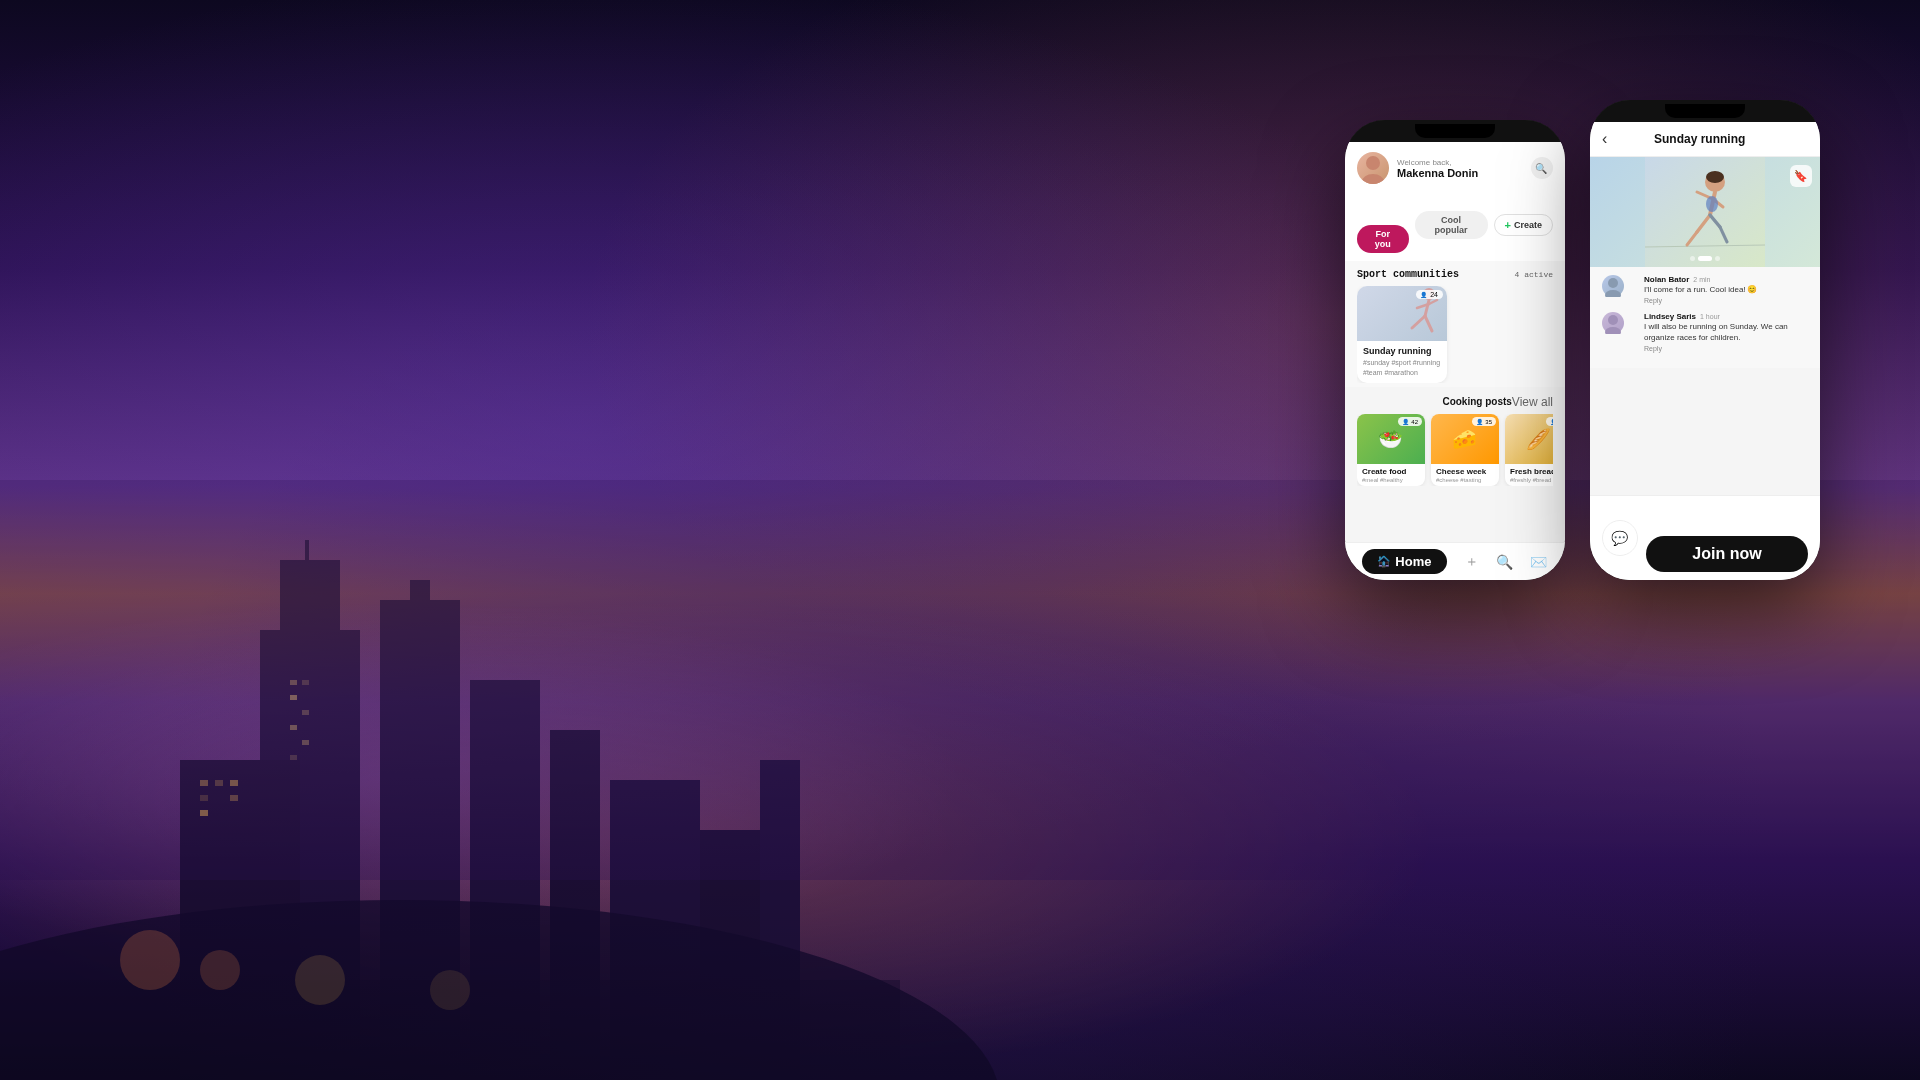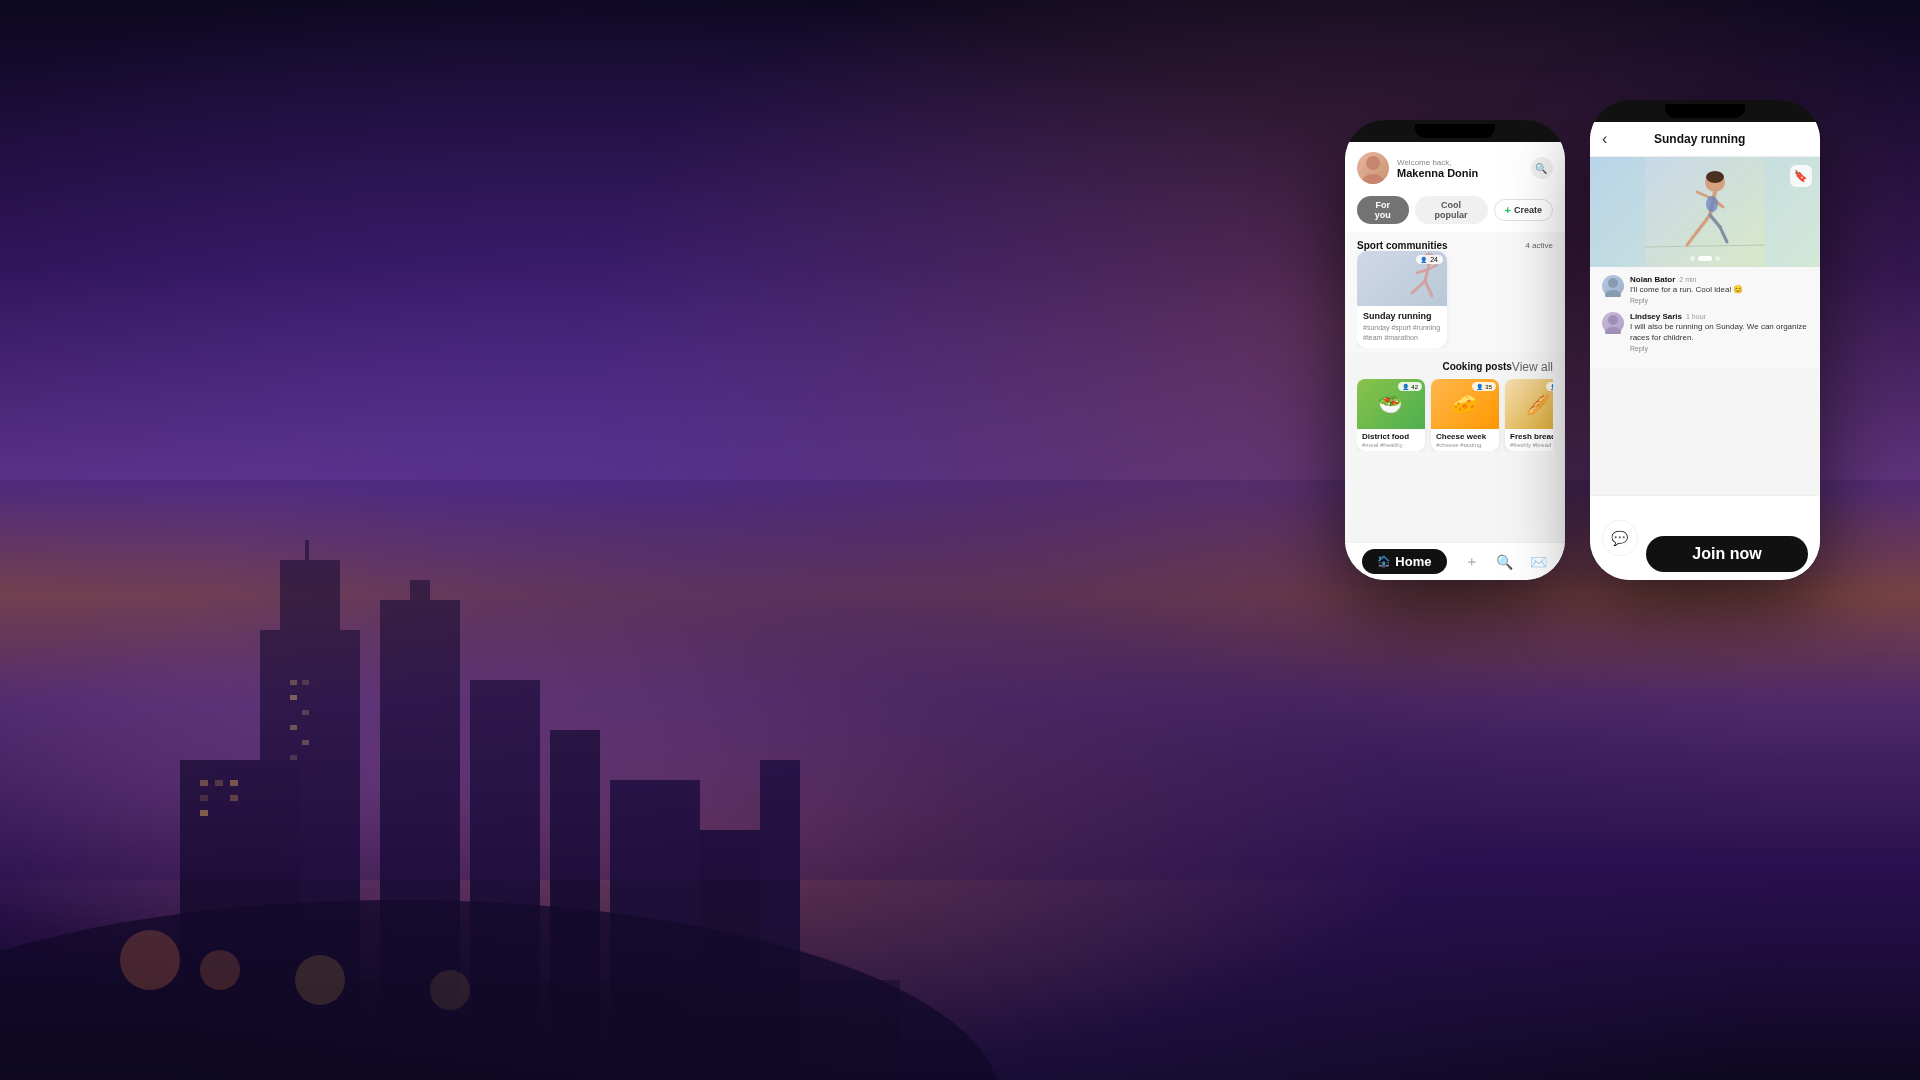--- a/index.html
+++ b/index.html
@@ -121,22 +121,23 @@
     }
     .tab-btn {
       padding: 4px 10px;
       border-radius: 20px;
       font-size: 9px;
       font-weight: 600;
       cursor: pointer;
       border: none;
     }
     .tab-active {
-      background: #737373;
+      background: #be185d;
       color: white;
+      margin-top: 29px;
     }
     .tab-inactive {
       background: #f0f0f0;
       color: #555;
     }
     .tab-create {
       background: white;
       border: 1px solid #e0e0e0;
       color: #333;
       margin-left: auto;
@@ -152,20 +153,22 @@
 
     
     .p1-section {
       padding: 8px 12px 4px;
       background: #f8f8f8;
     }
     .section-header {
       display: flex;
       justify-content: space-between;
       align-items: center;
+      margin-bottom: 6px;
+      font-family: Liberation Mono, monospace;
     }
     .section-title {
       font-size: 10px;
       font-weight: 700;
       color: #111;
     }
     .section-badge {
       font-size: 8px;
       color: #666;
     }
@@ -425,21 +428,21 @@
       color: #888;
       margin-top: 3px;
     }
 
     .p2-comments {
       background: #f8f8f8;
       padding: 8px 12px;
     }
     .comment {
       display: flex;
-      gap: 6px;
+      gap: 20px;
       margin-bottom: 8px;
       align-items: flex-start;
       justify-content: space-between;
     }
     .comment-avatar {
       width: 22px;
       height: 22px;
       border-radius: 50%;
       flex-shrink: 0;
       background: linear-gradient(135deg, #c8d8e8, #a8b8c8);
@@ -655,21 +658,21 @@
           <span class="section-title">Cooking posts</span>
           <span class="view-all">View all</span>
         </div>
         <div class="food-cards-row">
 
           <div class="food-card">
             <div class="food-img">
               <div class="food-img-healthy">🥗</div>
               <div class="food-count">👤 42</div>
             </div>
-            <div class="food-label">District food</div>
+            <div class="food-label">Create food</div>
             <div class="food-tags">#meal #healthy</div>
           </div>
 
           <div class="food-card">
             <div class="food-img">
               <div class="food-img-cheese">🧀</div>
               <div class="food-count">👤 35</div>
             </div>
             <div class="food-label">Cheese week</div>
             <div class="food-tags">#cheese #tasting</div>

